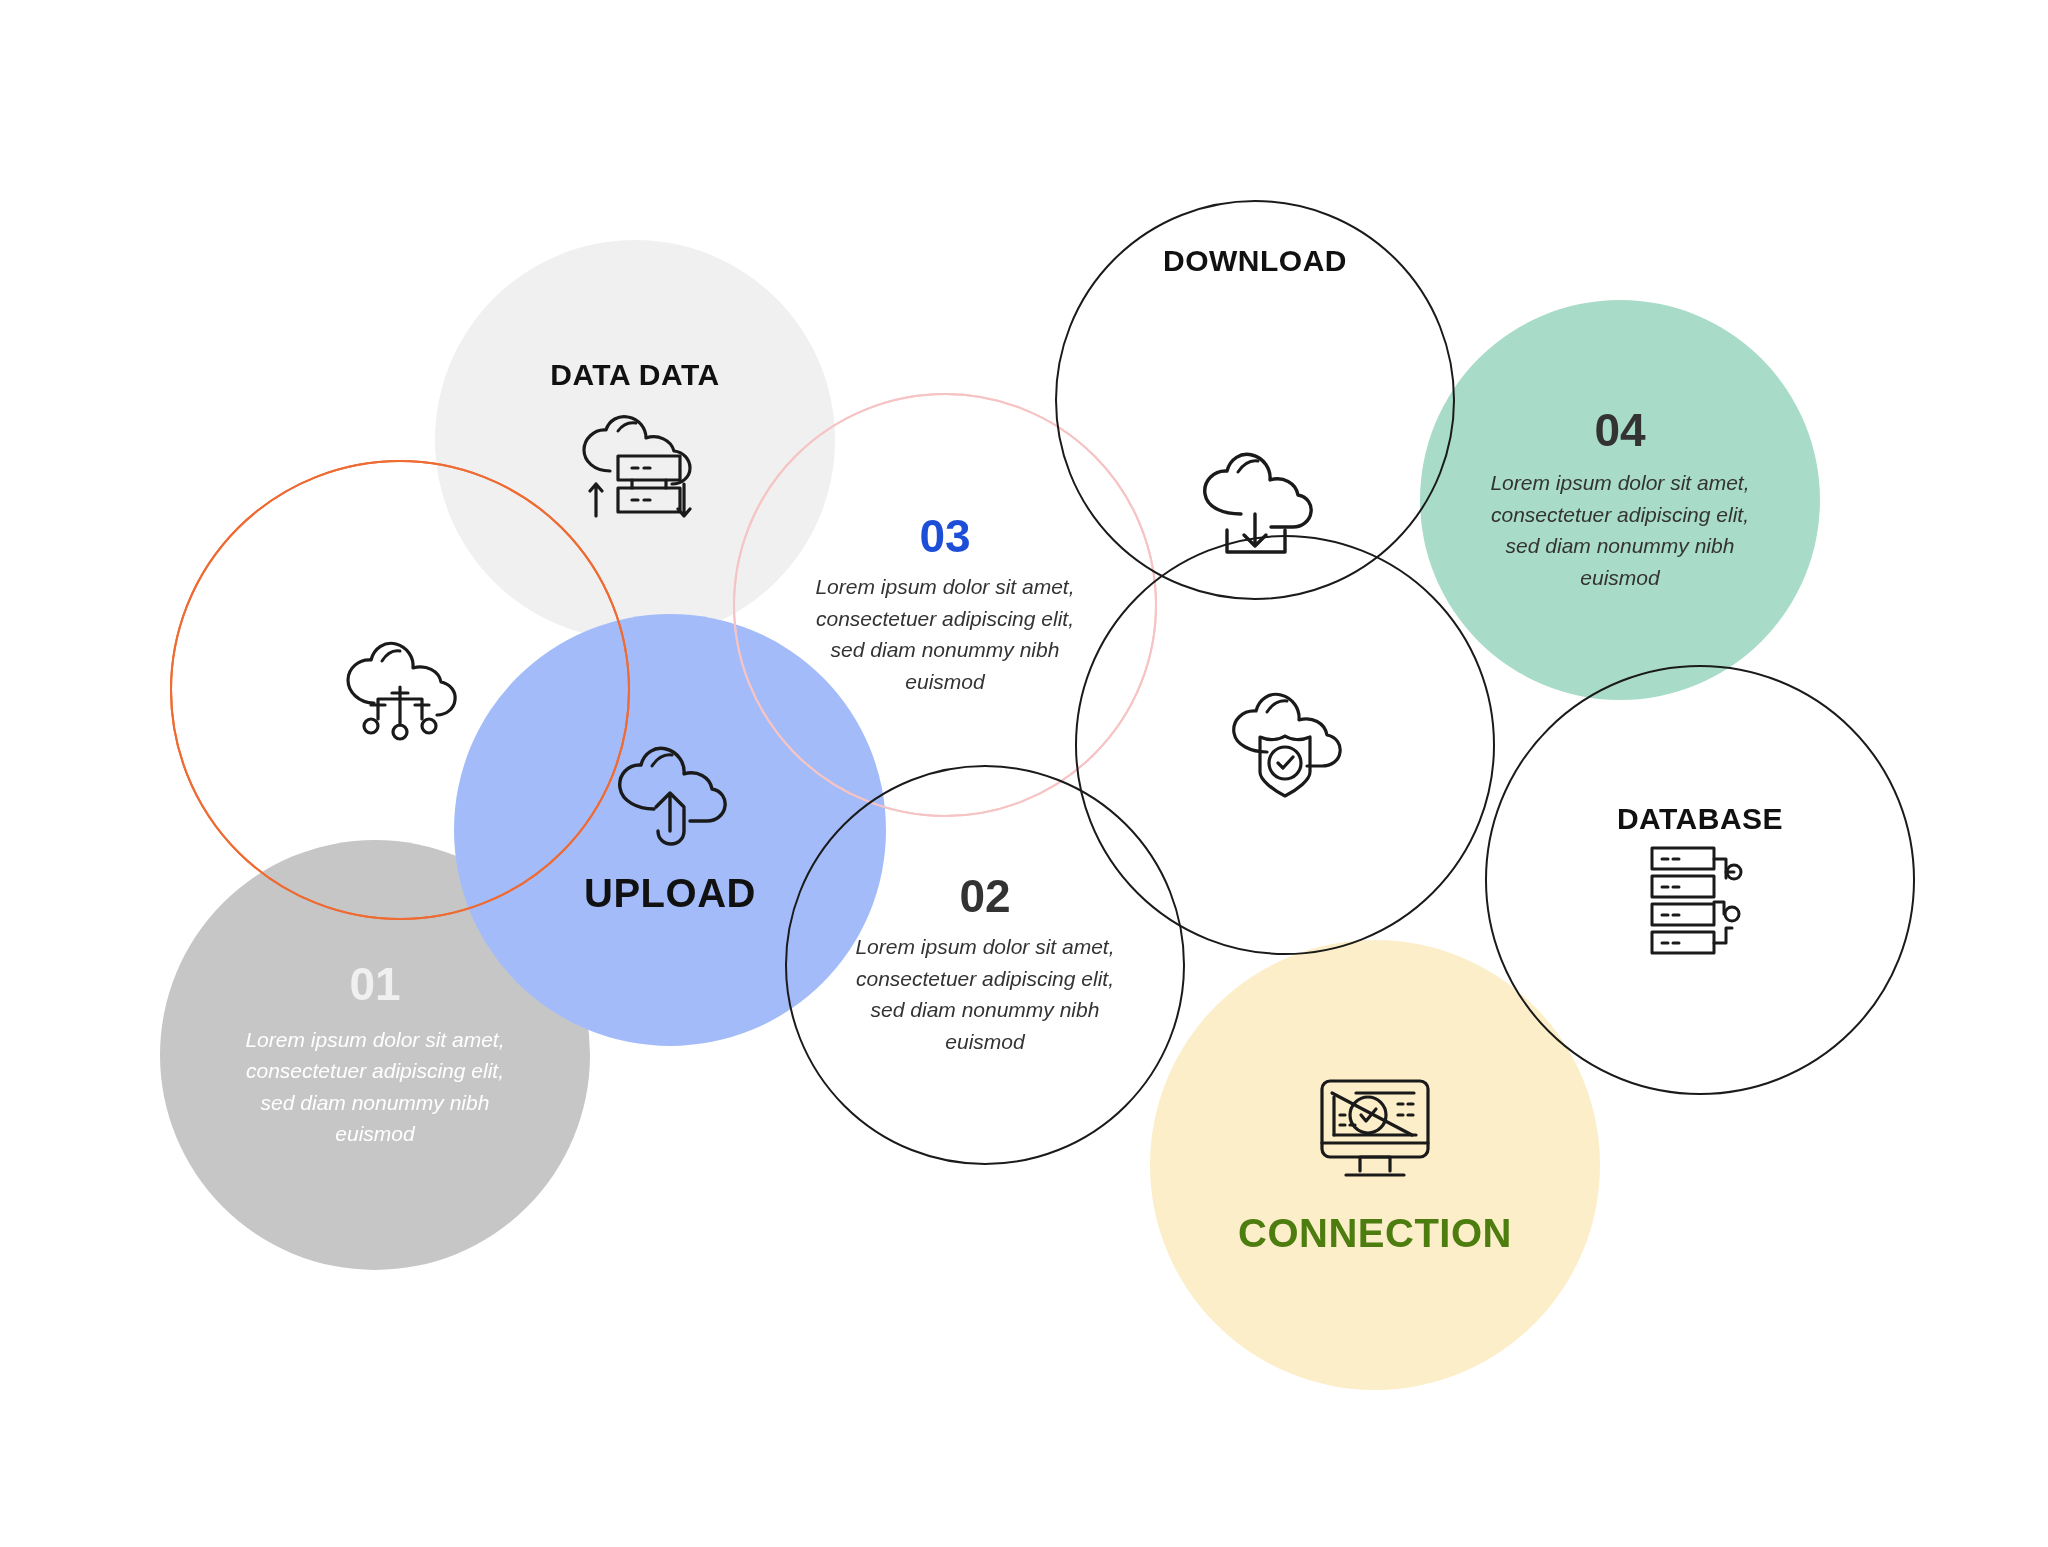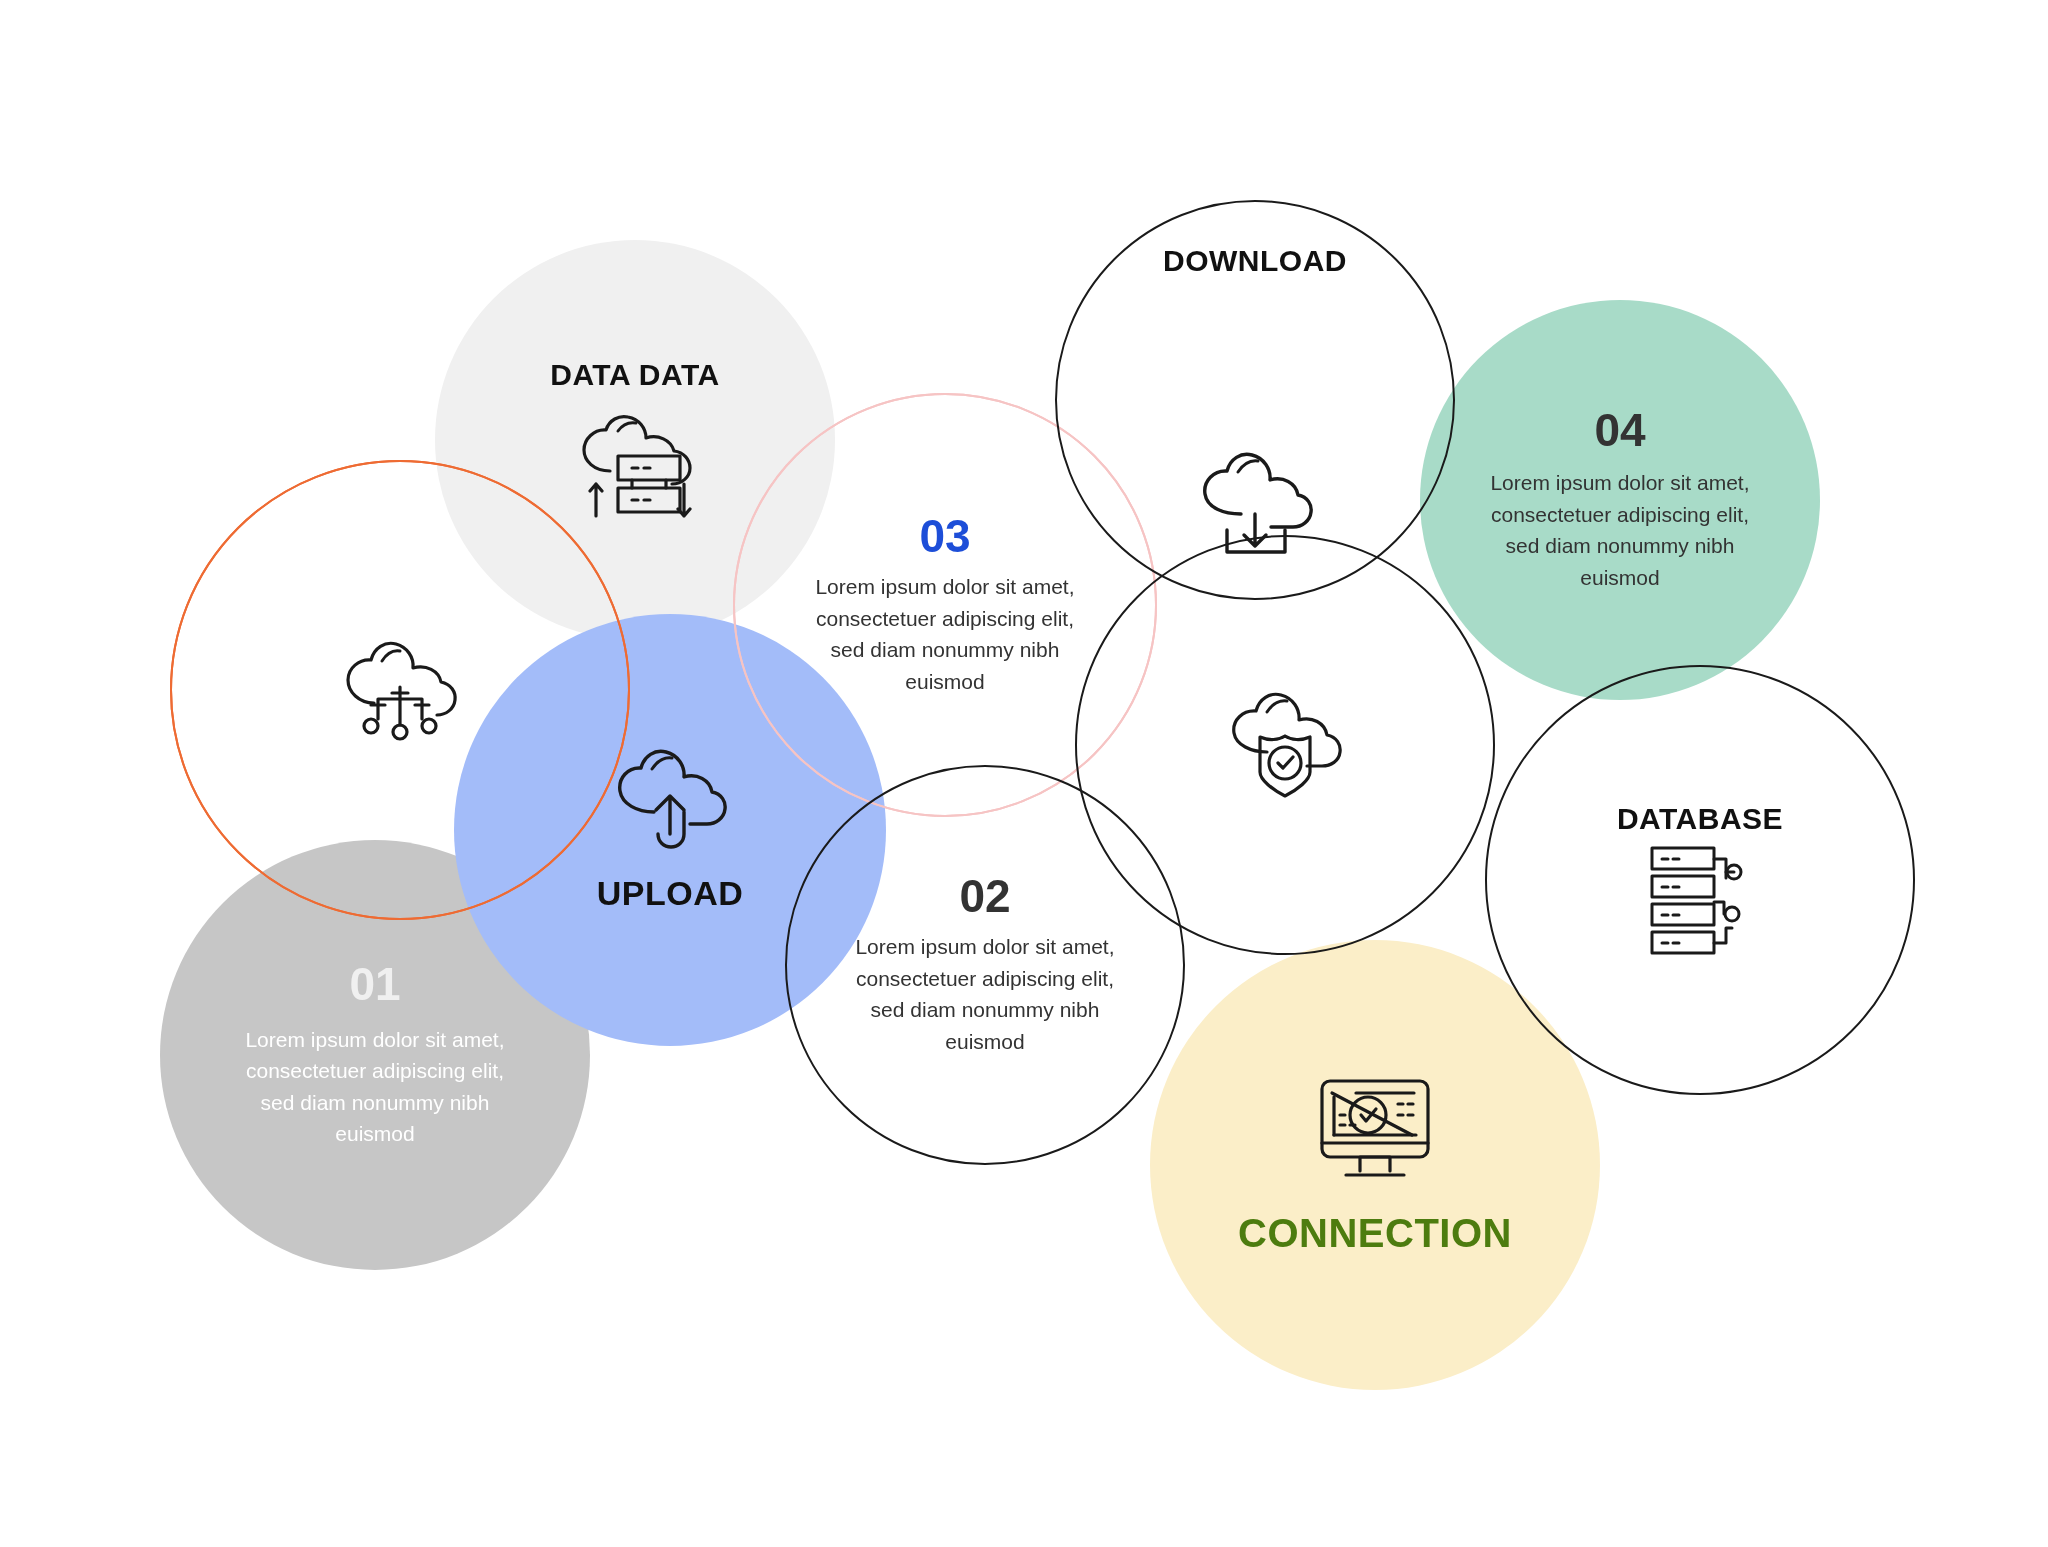--- a/index.html
+++ b/index.html
@@ -35,20 +35,21 @@
     font-weight: bold;
     letter-spacing: 0.5px;
     white-space: nowrap;
   }
   .node-num {
     font-weight: bold;
     line-height: 1;
   }
   .node-body {
     line-height: 1.5;
+    font-style: italic;
   }
   .icon svg {
     display: block;
   }
 </style>
 </head>
 <body>
 
 <div id="canvas" style="width: 2048px; height: 1547px; background: rgb(255, 255, 255);">
     <div class="circle" style="left: 435px; top: 240px; width: 400px; height: 400px; background: rgb(240, 240, 240);"></div>
@@ -109,21 +110,21 @@
     <div class="node" style="left: 498px; top: 658px; width: 344px; height: 344px;">
       <div class="icon">
     <svg width="116" height="104" viewBox="0 0 116 104" fill="none" stroke="#1a1a1a" stroke-width="3.4" stroke-linecap="round" stroke-linejoin="round">
       <path d="M42 64 C25 64 10 56 8 43 C6 30 16 19 29 20 C32 8 43 1 54 4 C66 7 73 18 72 29
                C85 25 98 32 100 44 C110 46 114 54 113 61 C112 70 104 76 95 76 L78 76"></path>
       <path d="M40 21 C46 12 53 9 60 10" stroke-width="3"></path>
       <path d="M58 86 L58 48 M58 48 L44 62 M58 48 L72 62"></path>
       <path d="M46 86 C46 94 52 99 59 99 C66 99 72 94 72 86 L72 64"></path>
     </svg>
       </div>
-      <div class="node-title" style="font-size: 34px; color: rgb(17, 17, 17); margin-top: 22px;">UPLOAD</div>
+      <div class="node-title" style="font-size: 40px; color: rgb(17, 17, 17); margin-top: 22px;">UPLOAD</div>
     </div>
     <div class="node" style="left: 777px; top: 437px; width: 336px; height: 336px;">
       <div class="node-num" style="font-size: 46px; color: #1d4ed8; margin-bottom: 12px;">03</div>
       <div class="node-body" style="font-size: 21px; color: rgb(51, 51, 51); max-width: 280px;">Lorem ipsum dolor sit amet, consectetuer adipiscing elit, sed diam nonummy nibh euismod</div>
     </div>
     <div class="node" style="left: 829px; top: 809px; width: 312px; height: 312px;">
       <div class="node-num" style="font-size: 46px; color: rgb(51, 51, 51); margin-bottom: 12px;">02</div>
       <div class="node-body" style="font-size: 21px; color: rgb(51, 51, 51); max-width: 280px;">Lorem ipsum dolor sit amet, consectetuer adipiscing elit, sed diam nonummy nibh euismod</div>
     </div>
     <div class="node" style="left: 1099px; top: 244px; width: 312px; height: 312px; justify-content: space-between;">

